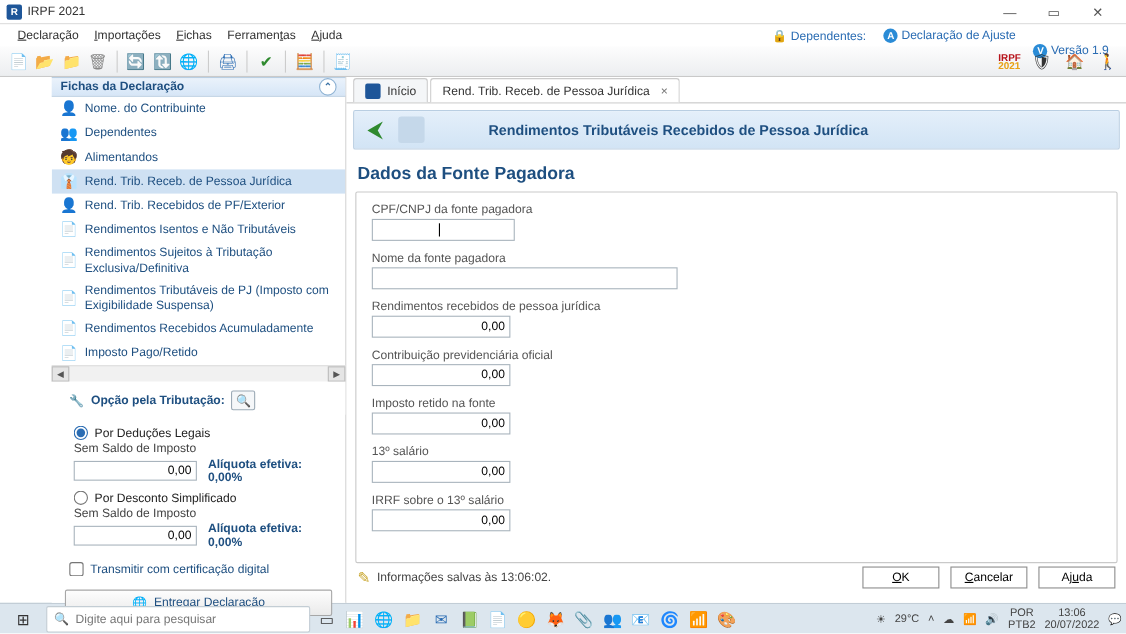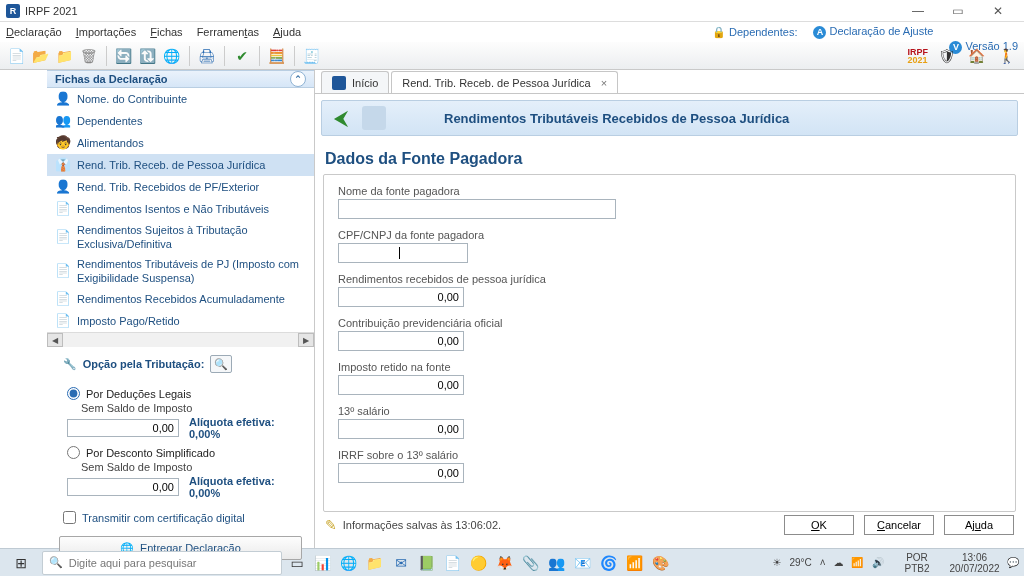--- a/index.html
+++ b/index.html
@@ -4,21 +4,21 @@
 <style>
   * { margin: 0; padding: 0; box-sizing: border-box; font-family: "Segoe UI", Tahoma, sans-serif; }
   body { width: 1024px; height: 576px; background: #fff; overflow: hidden; font-size: 11px; color: #333; }
 
   .titlebar { height: 22px; background: #fff; display: flex; align-items: center; padding: 0 6px; border-bottom: 1px solid #ddd; }
   .titlebar .icon { width: 14px; height: 14px; background: #1e5699; border-radius: 2px; margin-right: 5px; display:flex;align-items:center;justify-content:center;color:#fff;font-size:9px;font-weight:bold;}
   .titlebar .title { flex: 0 0 auto; font-size: 11px; color: #333; }
   .titlebar .spacer { flex: 1; }
   .winbtn { width: 40px; height: 20px; display: inline-flex; align-items: center; justify-content: center; font-size: 12px; color:#555;}
 
-  .menubar { height: 20px; display: flex; align-items: center; padding: 0 6px; gap: 14px; font-size: 11px; color:#333; }
+  .menubar { height: 20px; display: flex; align-items: center; padding: 0 16px; gap: 14px; font-size: 11px; color:#333; }
   .menubar .mitem { cursor: default; }
   .menubar .mitem u { text-decoration: underline; }
   .menubar .right { margin-left: auto; display:flex; align-items:center; gap:16px; color:#2a6cb3;}
   .menubar .right .lock { color:#bda43a; }
   .menubar .right .ver { color:#2a6cb3;margin-top:29px; }
   .menubar .right .circ { display:inline-block;width:13px;height:13px;border-radius:50%;background:#2a8bd6;color:#fff;font-size:9px;text-align:center;line-height:13px;font-weight:bold;margin-right:3px;}
 
   .toolbar { height: 28px; background: linear-gradient(#fdfdfd,#eceef0); border-bottom:1px solid #c9c9c9; display:flex; align-items:center; padding: 0 6px; gap:2px;}
   .tbtn { width:22px; height:22px; display:inline-flex; align-items:center; justify-content:center; font-size:14px; border-radius:2px;}
   .tsep { width:1px; height:20px; background:#ccc; margin:0 4px;}
@@ -37,21 +37,21 @@
   .ficha-item .fico { width:16px;height:16px; flex-shrink:0; display:inline-flex;align-items:center;justify-content:center;font-size:13px;}
   .hscroll { height:16px; background:#f1f1f1; border-top:1px solid #dcdcdc; display:flex; align-items:center;}
   .hscroll .arrow { width:16px;height:14px;background:#e5e5e5;border:1px solid #bdbdbd;display:flex;align-items:center;justify-content:center;font-size:8px;color:#555;}
   .hscroll .track { flex:1; }
 
   .opcao { padding:4px 8px; color:#1e4f80;}
   .opcao .row1 { display:flex; align-items:center; gap:6px;}
   .opcao .lupa { width:22px;height:18px;border:1px solid #9caab6;border-radius:2px;display:inline-flex;align-items:center;justify-content:center;background:#f5f7f9;font-size:11px;}
   .radio-row { display:flex; align-items:center; gap:6px; margin:6px 0 2px 12px; color:#222;}
   .radio-row input { accent-color:#2a6cb3;}
-  .subline { margin-left:26px; color:#444;}
+  .subline { margin-left:12px; color:#444;}
   .numrow { display:flex; align-items:center; margin:2px 0 6px 12px; gap:10px;}
   .numrow .numin { width:112px; height:18px; border:1px solid #a9b4bd; text-align:right; padding:0 4px; font-size:11px;}
   .numrow .aliq { font-weight:bold; color:#1e4f80;}
   .chkrow { display:flex; align-items:center; gap:6px; margin:12px 0 8px 8px; color:#1e4f80;}
   .deliver { margin:0 12px 8px 12px;}
   .deliver button { width:100%; height:24px; background:linear-gradient(#fdfdfd,#eaeaea); border:1px solid #a7a7a7; border-radius:2px; color:#1e4f80; font-size:11px; display:flex;align-items:center;justify-content:center;gap:6px;}
 
   .main { flex:1; display:flex; flex-direction:column; background:#fff;}
   .tabs { height:24px; display:flex; align-items:flex-end; padding:2px 6px 0 6px; gap:2px; border-bottom:1px solid #c6c6c6;}
   .tab { height:22px; padding:0 10px; display:flex; align-items:center; gap:6px; border:1px solid #c6c6c6; border-bottom:none; border-radius:3px 3px 0 0; background:#f4f6f8; font-size:11px; color:#333;}
@@ -77,21 +77,21 @@
   .footerline .info { color:#444; display:flex; align-items:center; gap:6px;}
   .footerline .info .i-ico{ color:#c9a62d; font-size:14px;}
   .btnrow { margin-left:auto; display:flex; gap:10px;}
   .btnrow button { width:70px; height:20px; background:#fff; border:1px solid #8c8c8c; font-size:11px;}
 
   .taskbar { height:28px; background:#dce6ee; border-top:1px solid #bfcad3; display:flex; align-items:center; padding:0 4px; gap:4px;}
   .taskbar .start { width:34px;height:24px;display:flex;align-items:center;justify-content:center;color:#333;font-size:14px;}
   .taskbar .search { flex:0 0 240px; height:24px; background:#fff; border:1px solid #c3cdd4; display:flex; align-items:center; padding:0 6px; gap:6px; color:#777; border-radius:2px;}
   .taskbar .tico { width:22px;height:22px;display:inline-flex;align-items:center;justify-content:center;font-size:14px;}
   .taskbar .tray { margin-left:auto; display:flex; align-items:center; gap:8px; color:#444; font-size:10px;}
-  .taskbar .tray .col { text-align:center; line-height:11px;margin-left:12px;}
+  .taskbar .tray .col { text-align:center; line-height:11px;}
 </style>
 </head>
 <body>
 
 <div class="titlebar">
   <span class="icon">R</span>
   <span class="title">IRPF 2021</span>
   <span class="spacer"></span>
   <span class="winbtn">—</span>
   <span class="winbtn">▭</span>
@@ -247,28 +247,28 @@
     <div class="pageheader">
       <span class="back">⮜</span>
       <span class="pico"></span>
       <span class="ptitle">Rendimentos Tributáveis Recebidos de Pessoa Jurídica</span>
     </div>
 
     <div class="formwrap">
       <div class="groupcap">Dados da Fonte Pagadora</div>
       <div class="formbox">
         <div class="fld">
-          <label>Nome da fonte pagadora</label>
-          <input class="tin w-nome" style="">
-        </div>
-        <div class="fld">
           <label>CPF/CNPJ da fonte pagadora</label>
           <div class="tin w-cpf" style="display:flex;align-items:center;padding-left:60px;">
               <span class="caret"></span>
             </div>
+        </div>
+        <div class="fld">
+          <label>Nome da fonte pagadora</label>
+          <input class="tin w-nome" style="">
         </div>
         <div class="fld">
           <label>Rendimentos recebidos de pessoa jurídica</label>
           <input class="tin w-num" value="0,00" style="">
         </div>
         <div class="fld">
           <label>Contribuição previdenciária oficial</label>
           <input class="tin w-num" value="0,00" style="">
         </div>
         <div class="fld">

